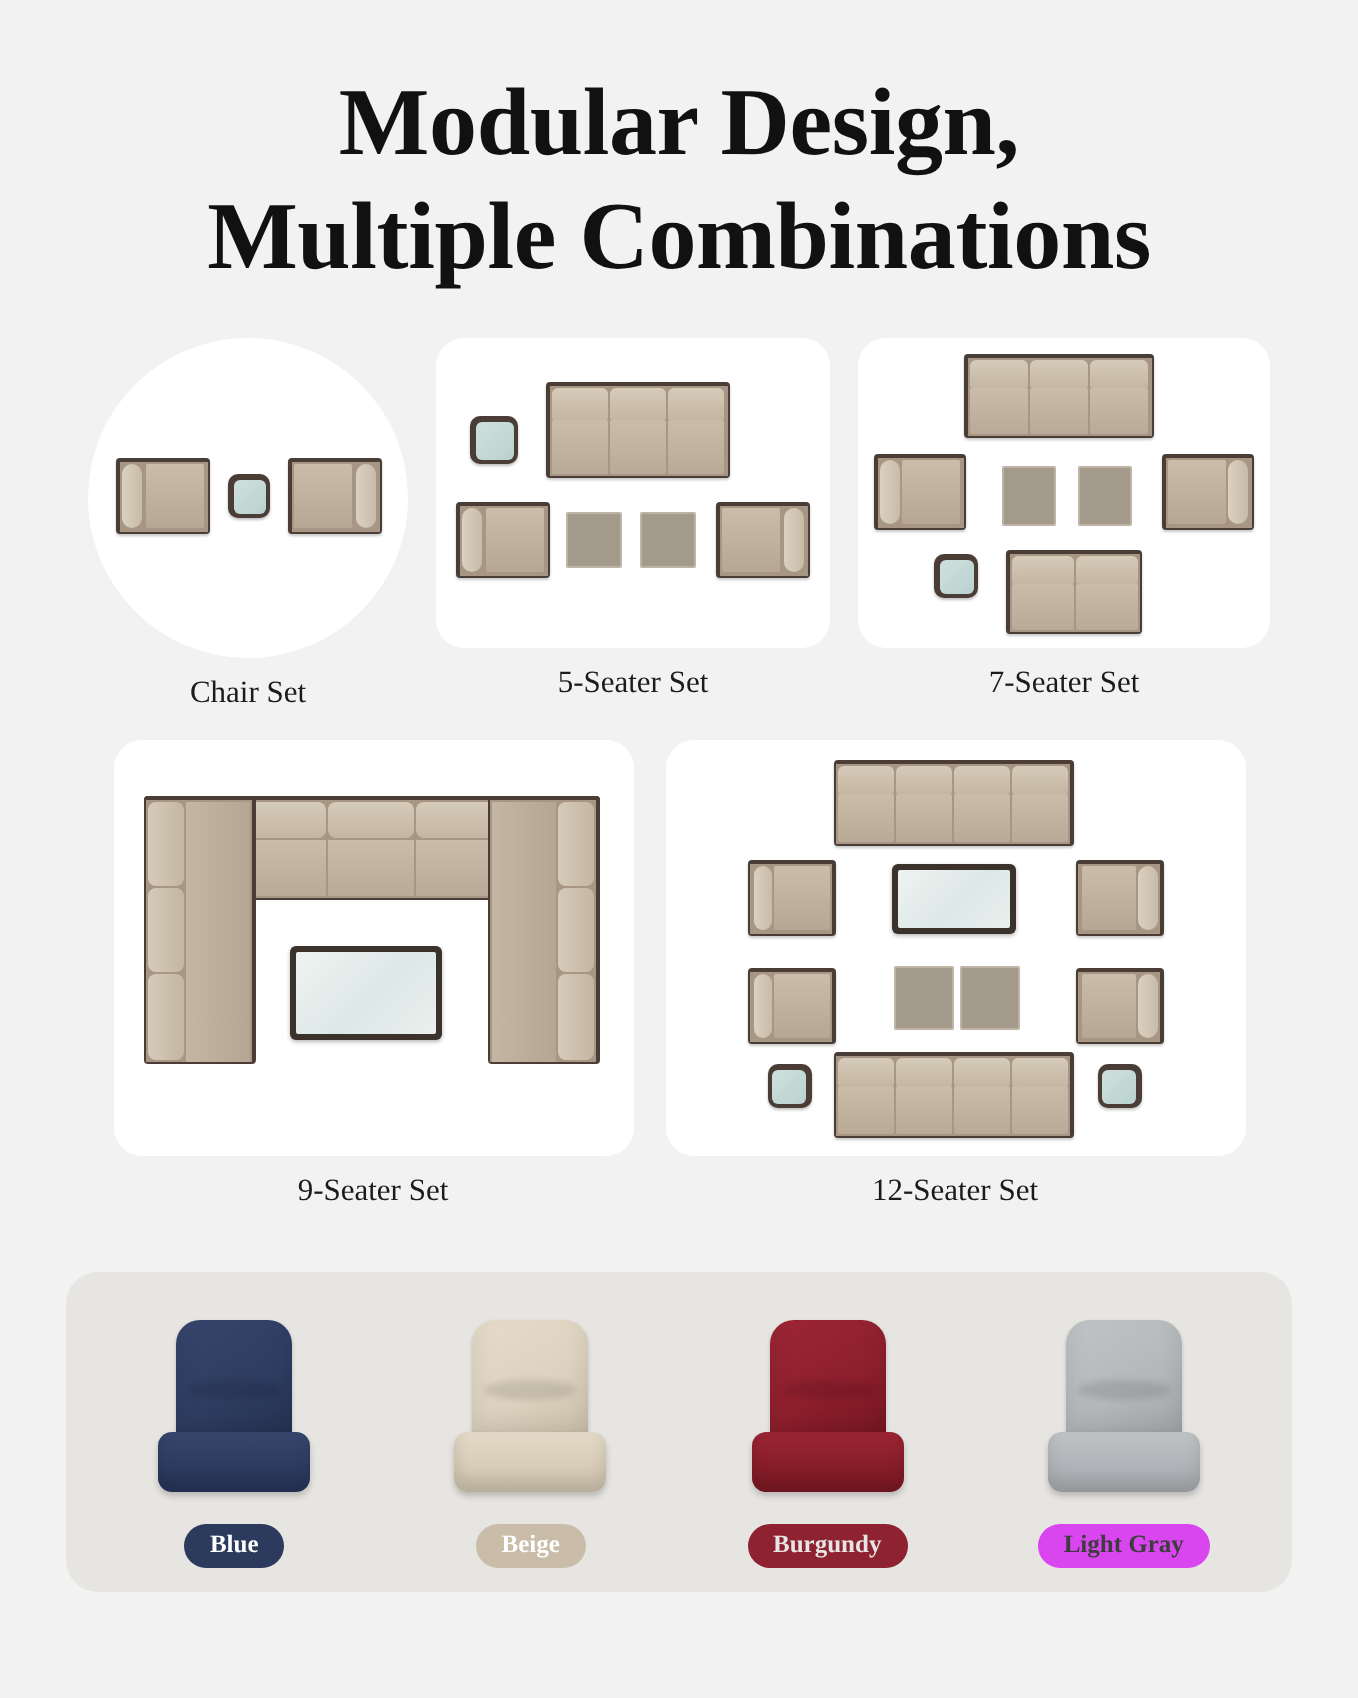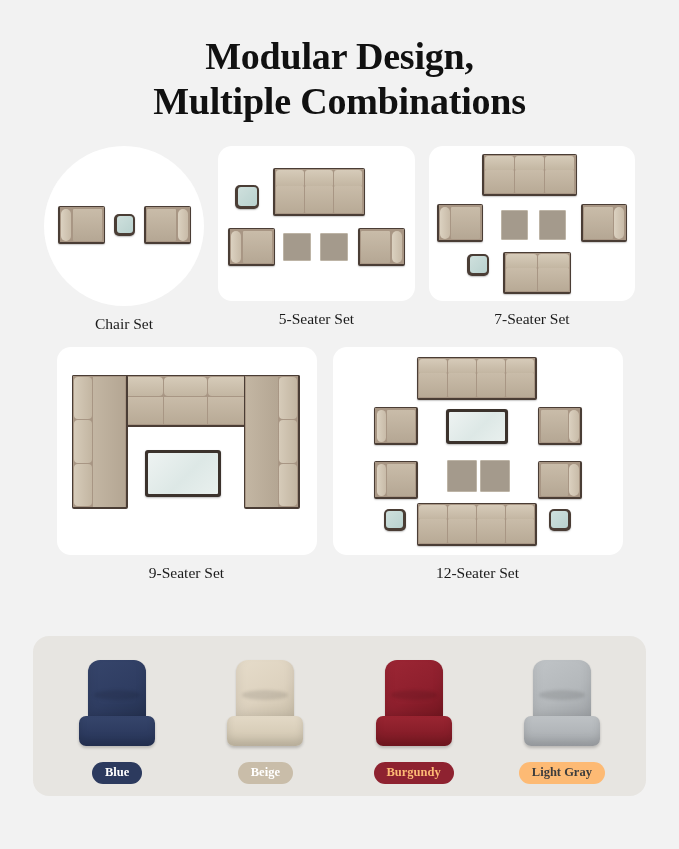--- a/index.html
+++ b/index.html
@@ -13,21 +13,21 @@
     position: relative;
   }
 
   
   .title-block {
     text-align: center;
     padding-top: 34px;
     line-height: 1.18;
   }
   .title-line {
-    font-size: 38px;
+    font-size: 48px;
     font-weight: 700;
     color: #111111;
     letter-spacing: -0.2px;
     display: block;
   }
 
   
   .row {
     display: flex;
     justify-content: center;
@@ -527,26 +527,26 @@
       <div class="seatpad" style="background:linear-gradient(180deg,#e3d9c6,#cfc4ae);"></div>
     </div>
     <div class="pill" style="background:#c9bda9;color:#ffffff;">Beige</div>
   </div>
 
   <div class="swatch">
     <div class="cushion">
       <div class="back" style="background:linear-gradient(150deg,#9c2634,#8e1f2d 55%,#73161f);"></div>
       <div class="seatpad" style="background:linear-gradient(180deg,#9a2532,#7a1822);"></div>
     </div>
-    <div class="pill" style="background:#8e2230;color:#fdba74;">Burgundy</div>
+    <div class="pill" style="background:#8e2230;color:#e5e5e5;">Burgundy</div>
   </div>
 
 
 
   <div class="swatch">
     <div class="cushion">
       <div class="back" style="background:linear-gradient(150deg,#c0c4c7,#b4b8bb 55%,#a0a4a8);"></div>
       <div class="seatpad" style="background:linear-gradient(180deg,#bec2c5,#a7abaf);"></div>
     </div>
-    <div class="pill" style="background:#fdba74;color:#3d3d3d;">Light Gray</div>
+    <div class="pill" style="background:#d946ef;color:#3d3d3d;">Light Gray</div>
   </div>
 
 </div>
 
 </body></html>

